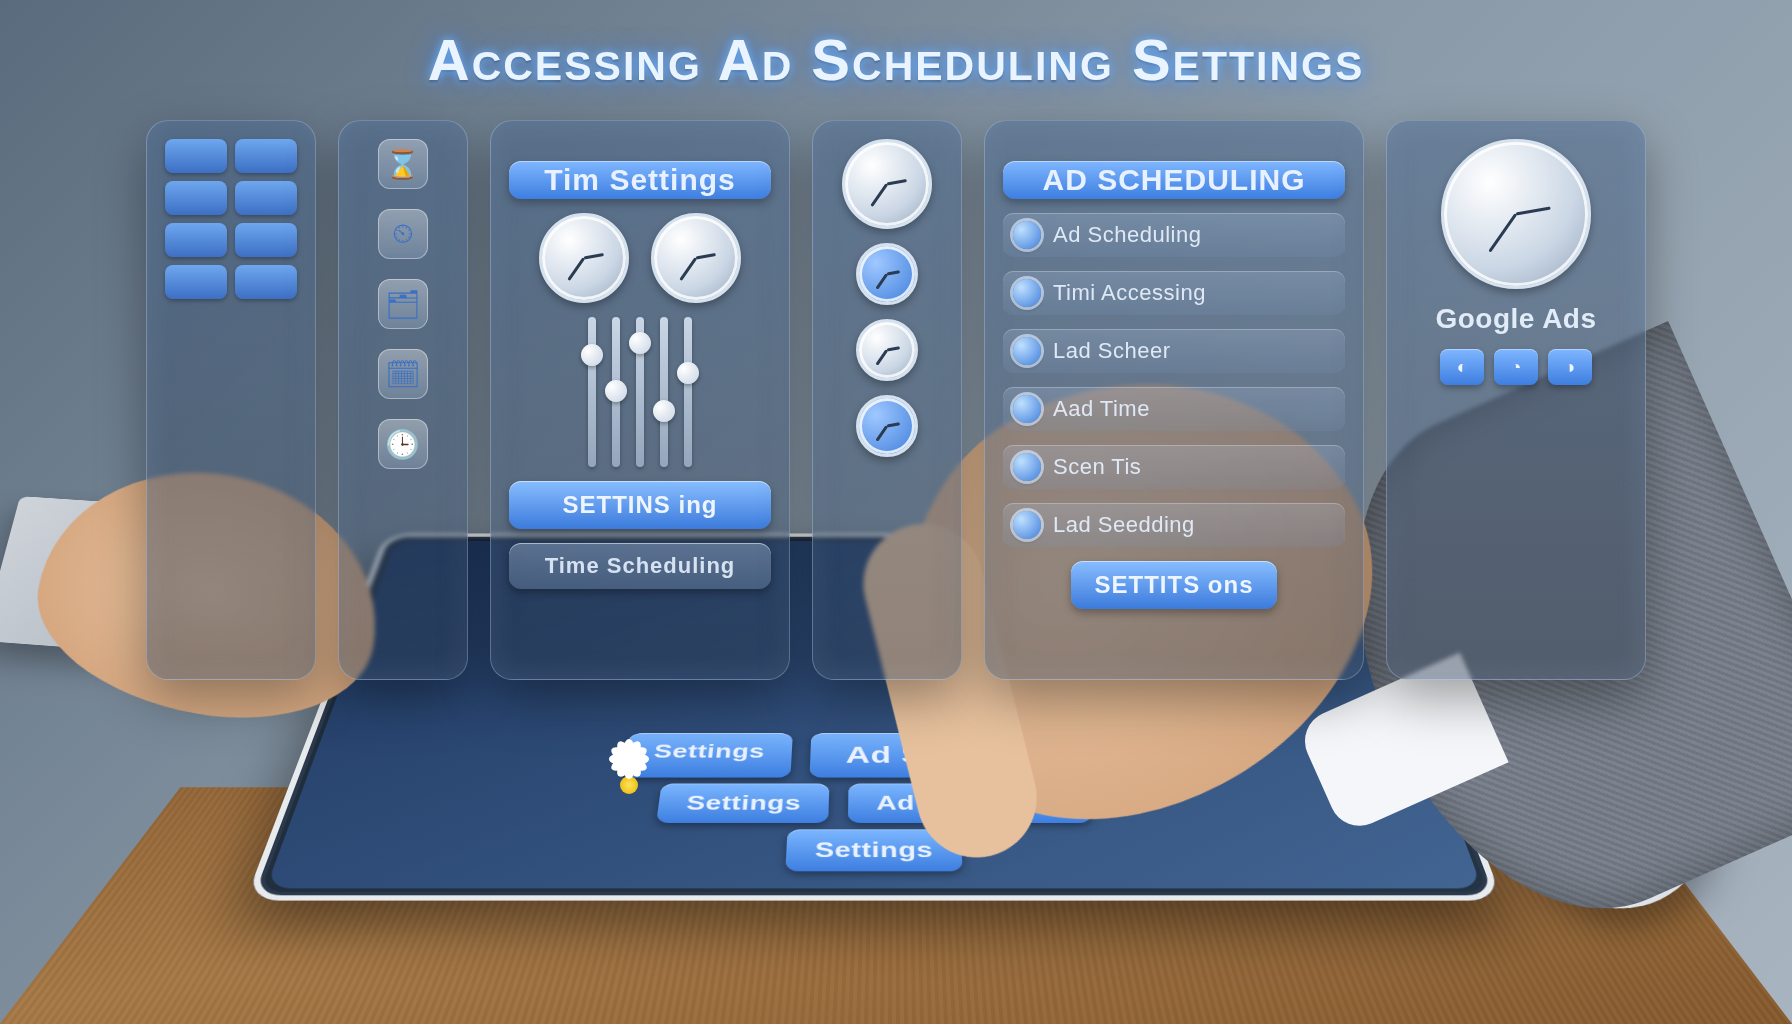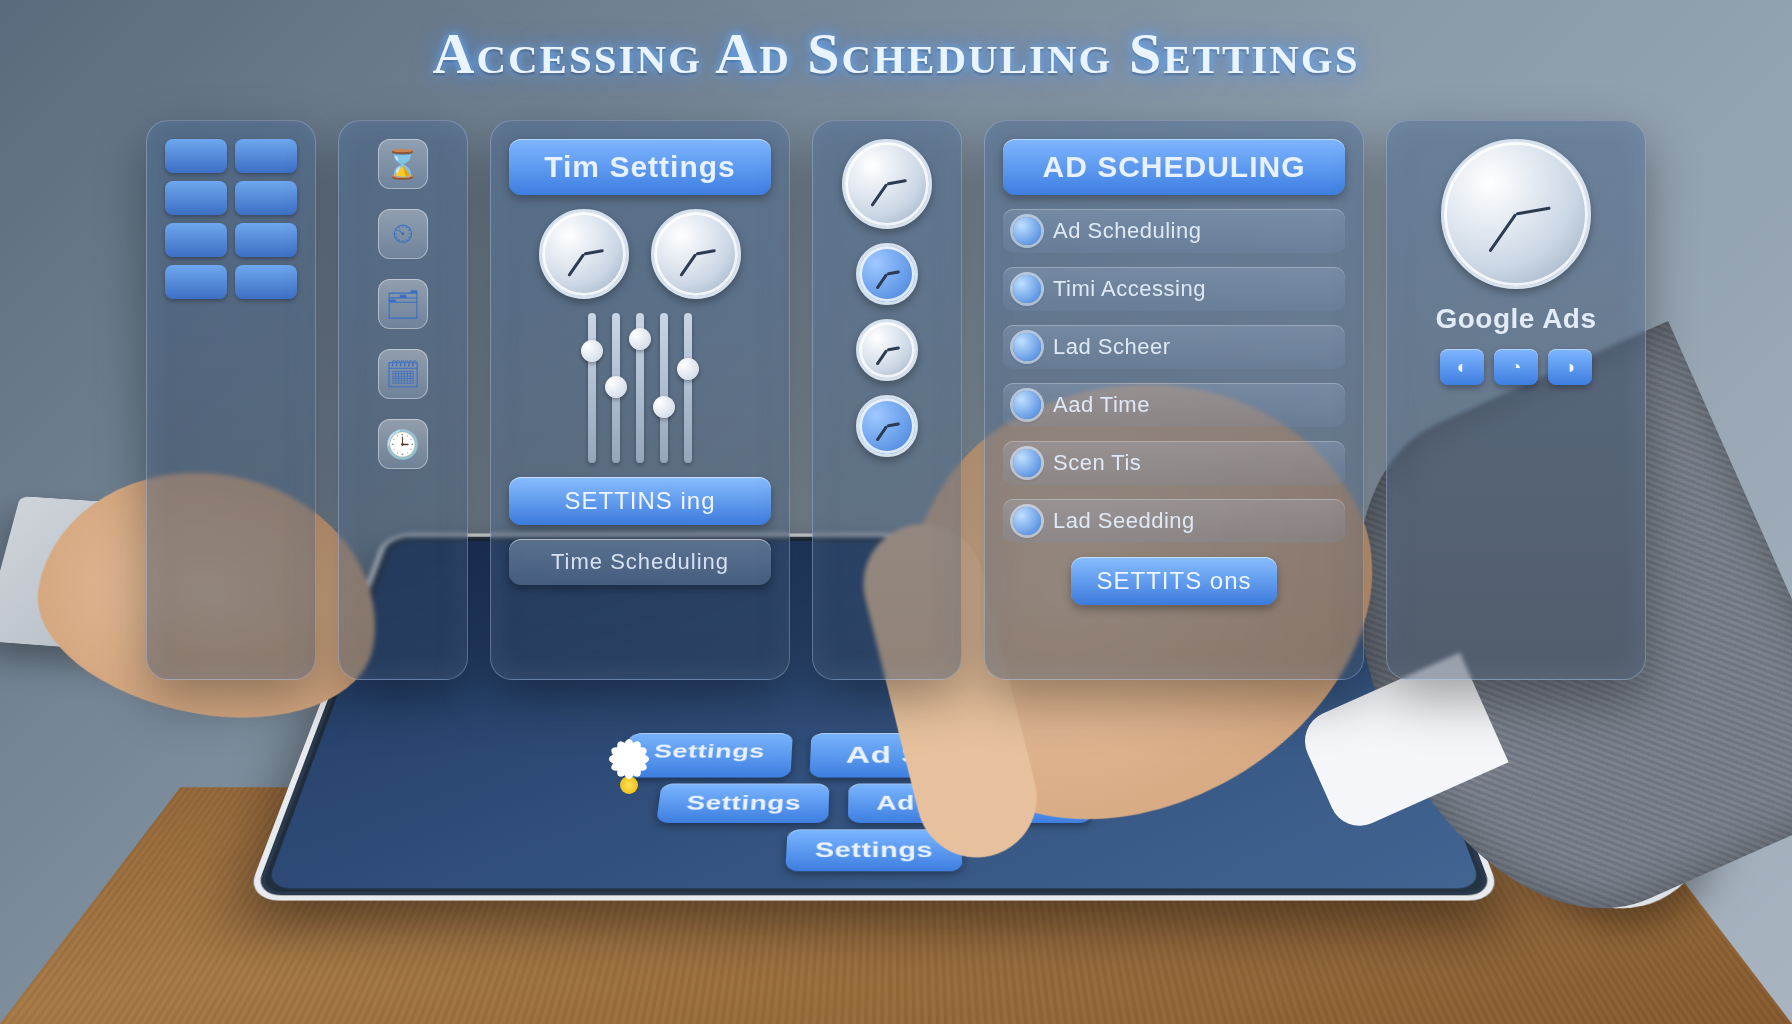--- a/index.html
+++ b/index.html
@@ -72,31 +72,30 @@
     white-space: nowrap;
   }
   .pill.big {
     font-size: 32px;
     padding: 12px 34px;
   }
 
   
   .holo-title {
     position: absolute;
-    top: 20px;
+    top: 26px;
     left: 50%;
     transform: translateX(-50%);
     font-size: 58px;
     font-weight: 700;
     letter-spacing: 2px;
     font-variant: small-caps;
     color: #eaf4ff;
     text-shadow: 0 0 10px #6fb4ff, 0 0 24px #3e7bdc, 0 2px 2px rgba(0,0,0,0.4);
     white-space: nowrap;
-    font-family: Liberation Serif, serif;
   }
 
   
   .panels {
     position: absolute;
     top: 120px;
     left: 50%;
     transform: translateX(-50%);
     display: flex;
     gap: 22px;
@@ -121,24 +120,25 @@
   .panel.narrow { width: 130px; }
   .panel.wide { width: 380px; }
 
   .panel-header {
     width: 100%;
     text-align: center;
     font-size: 30px;
     font-weight: 700;
     letter-spacing: 1px;
     color: #e8f1ff;
-    padding: 11px 8px;
+    padding: 2px 8px;
     border-radius: 12px;
     background: linear-gradient(180deg, #7fb6ff, #3d7ee0);
     box-shadow: 0 4px 10px rgba(0,0,0,0.3), inset 0 1px 0 rgba(255,255,255,0.45);
+    margin-top: 22px;
   }
 
   .clock {
     width: 90px; height: 90px;
     border-radius: 50%;
     background: radial-gradient(circle at 32% 28%, #ffffff, #cbd7e5 60%, #92a4ba);
     border: 3px solid #d6e1ee;
     box-shadow: inset 0 0 0 3px rgba(255,255,255,0.8), 0 4px 8px rgba(0,0,0,0.3);
     position: relative;
   }
@@ -181,21 +181,21 @@
   .slider-track:nth-child(3)::after{ top:10%; }
   .slider-track:nth-child(4)::after{ top:55%; }
   .slider-track:nth-child(5)::after{ top:30%; }
 
   .glass-btn {
     width: 100%;
     padding: 10px 14px;
     border-radius: 12px;
     background: linear-gradient(180deg,#88bdff,#3c7bdc);
     color:#eef5ff;
-    font-weight:400;
+    font-weight:700;
     letter-spacing:1px;
     font-size:24px;
     text-align:center;
     box-shadow: 0 4px 8px rgba(0,0,0,0.3), inset 0 1px 0 rgba(255,255,255,0.5);
   }
   .glass-btn.ghost {
     background: linear-gradient(180deg, rgba(190,210,235,0.35), rgba(140,165,195,0.3));
     color:#d6e2f1;
     font-size:22px;
   }

